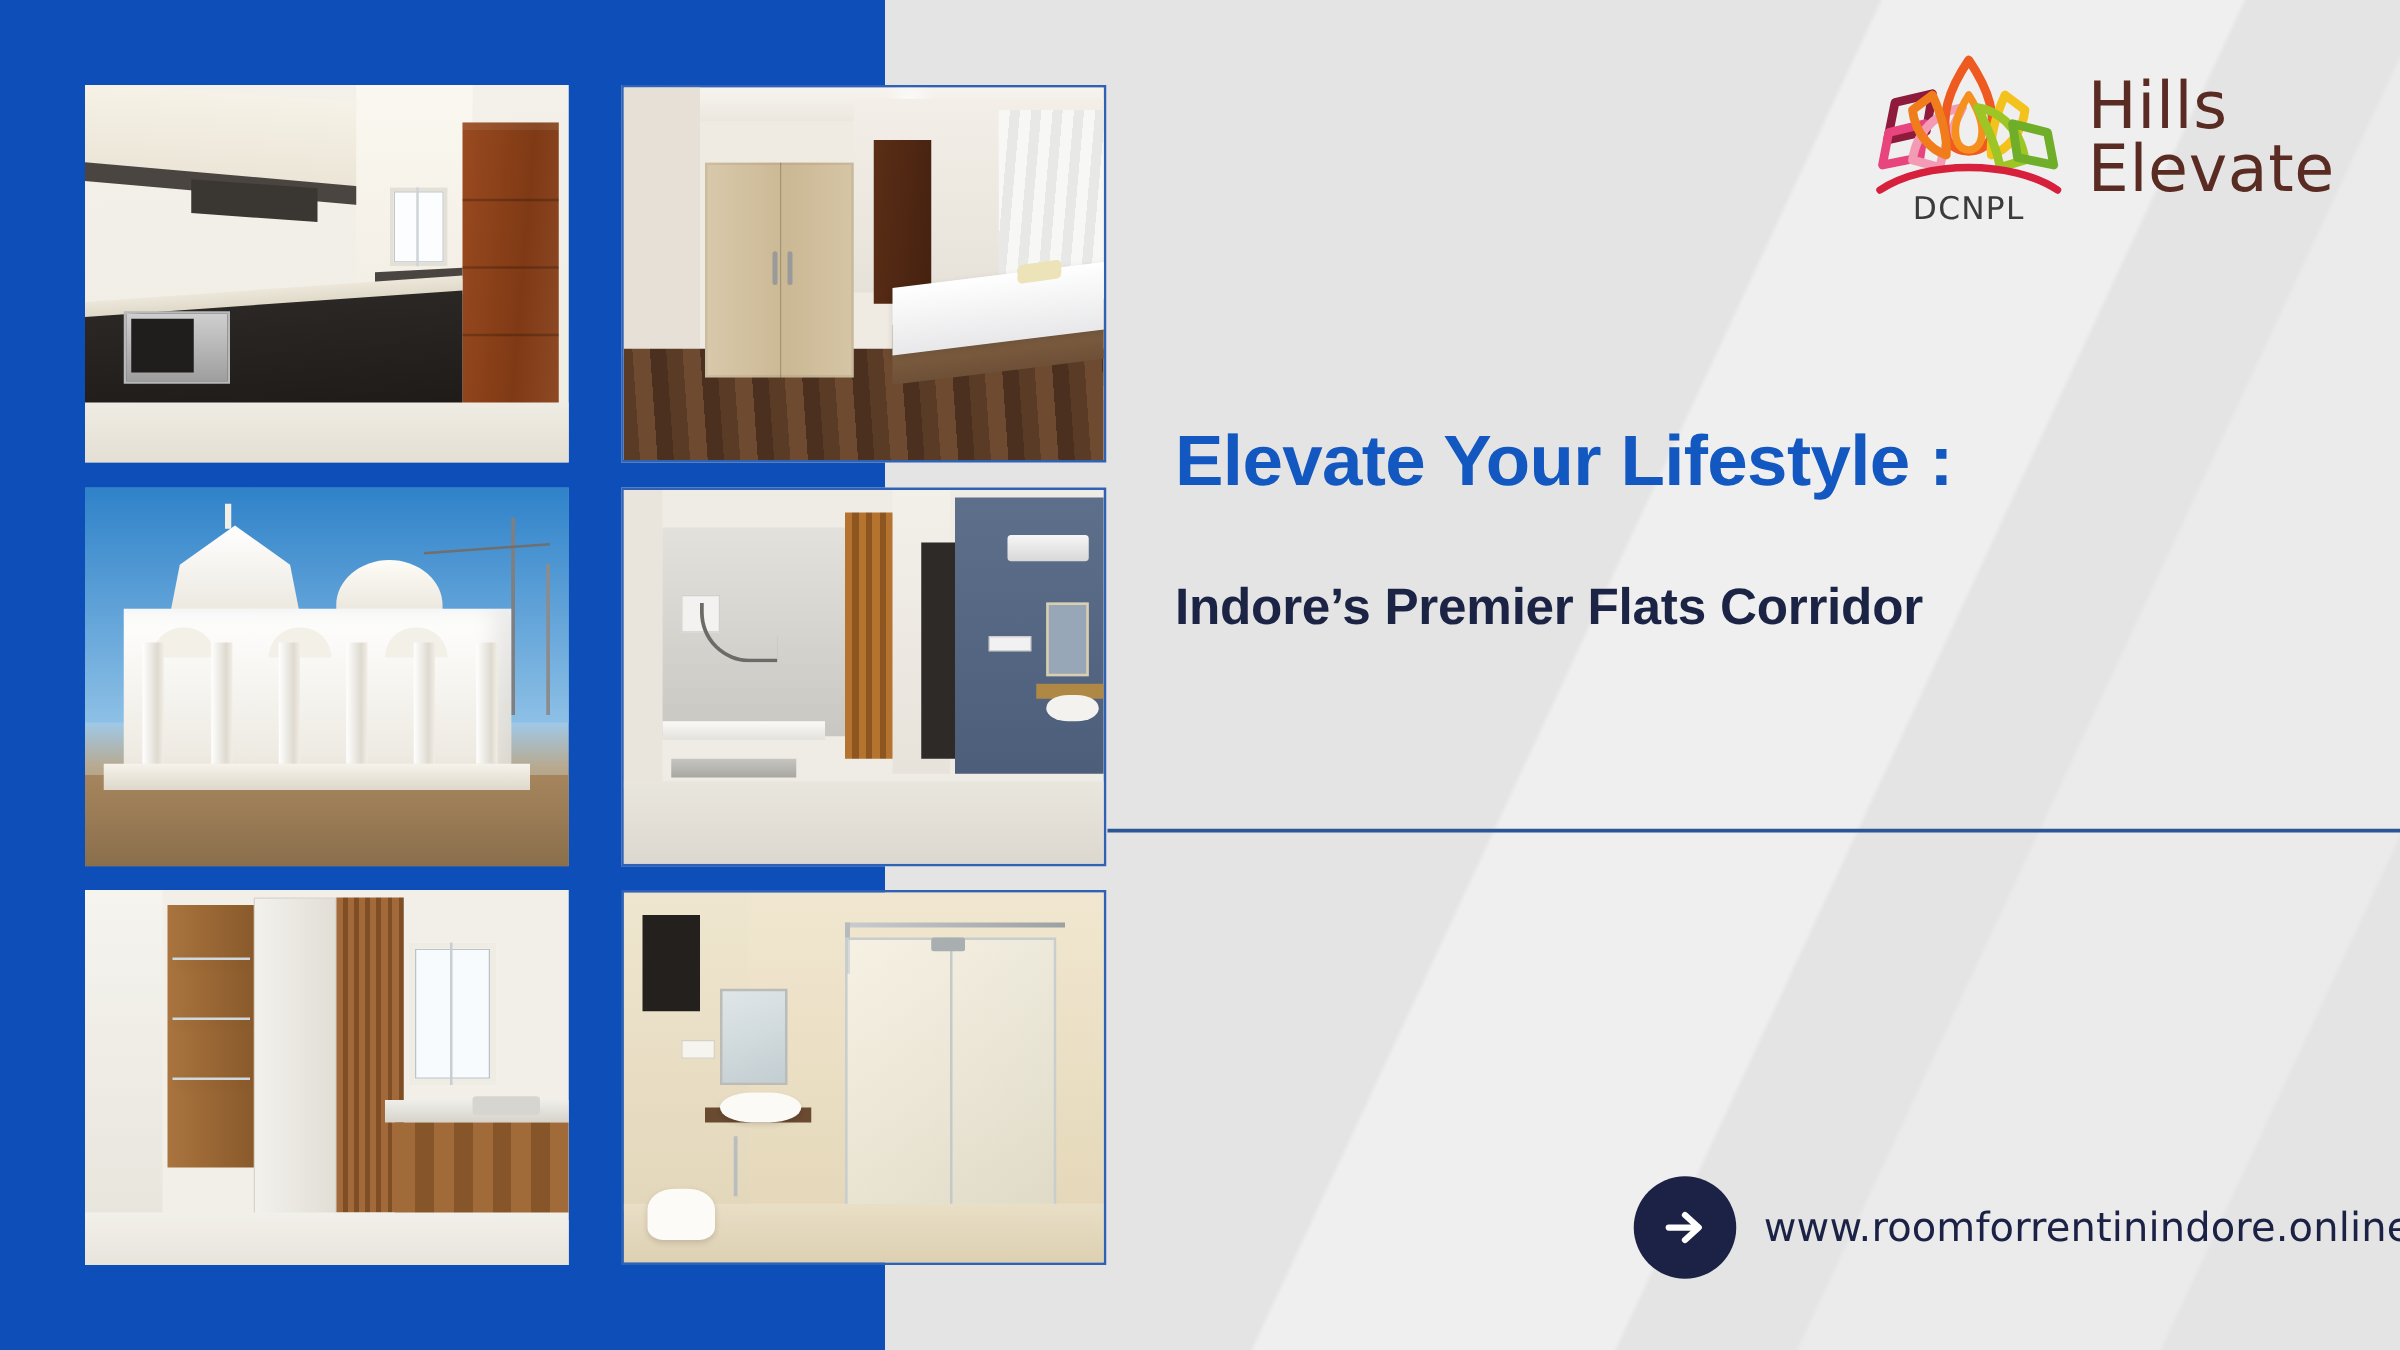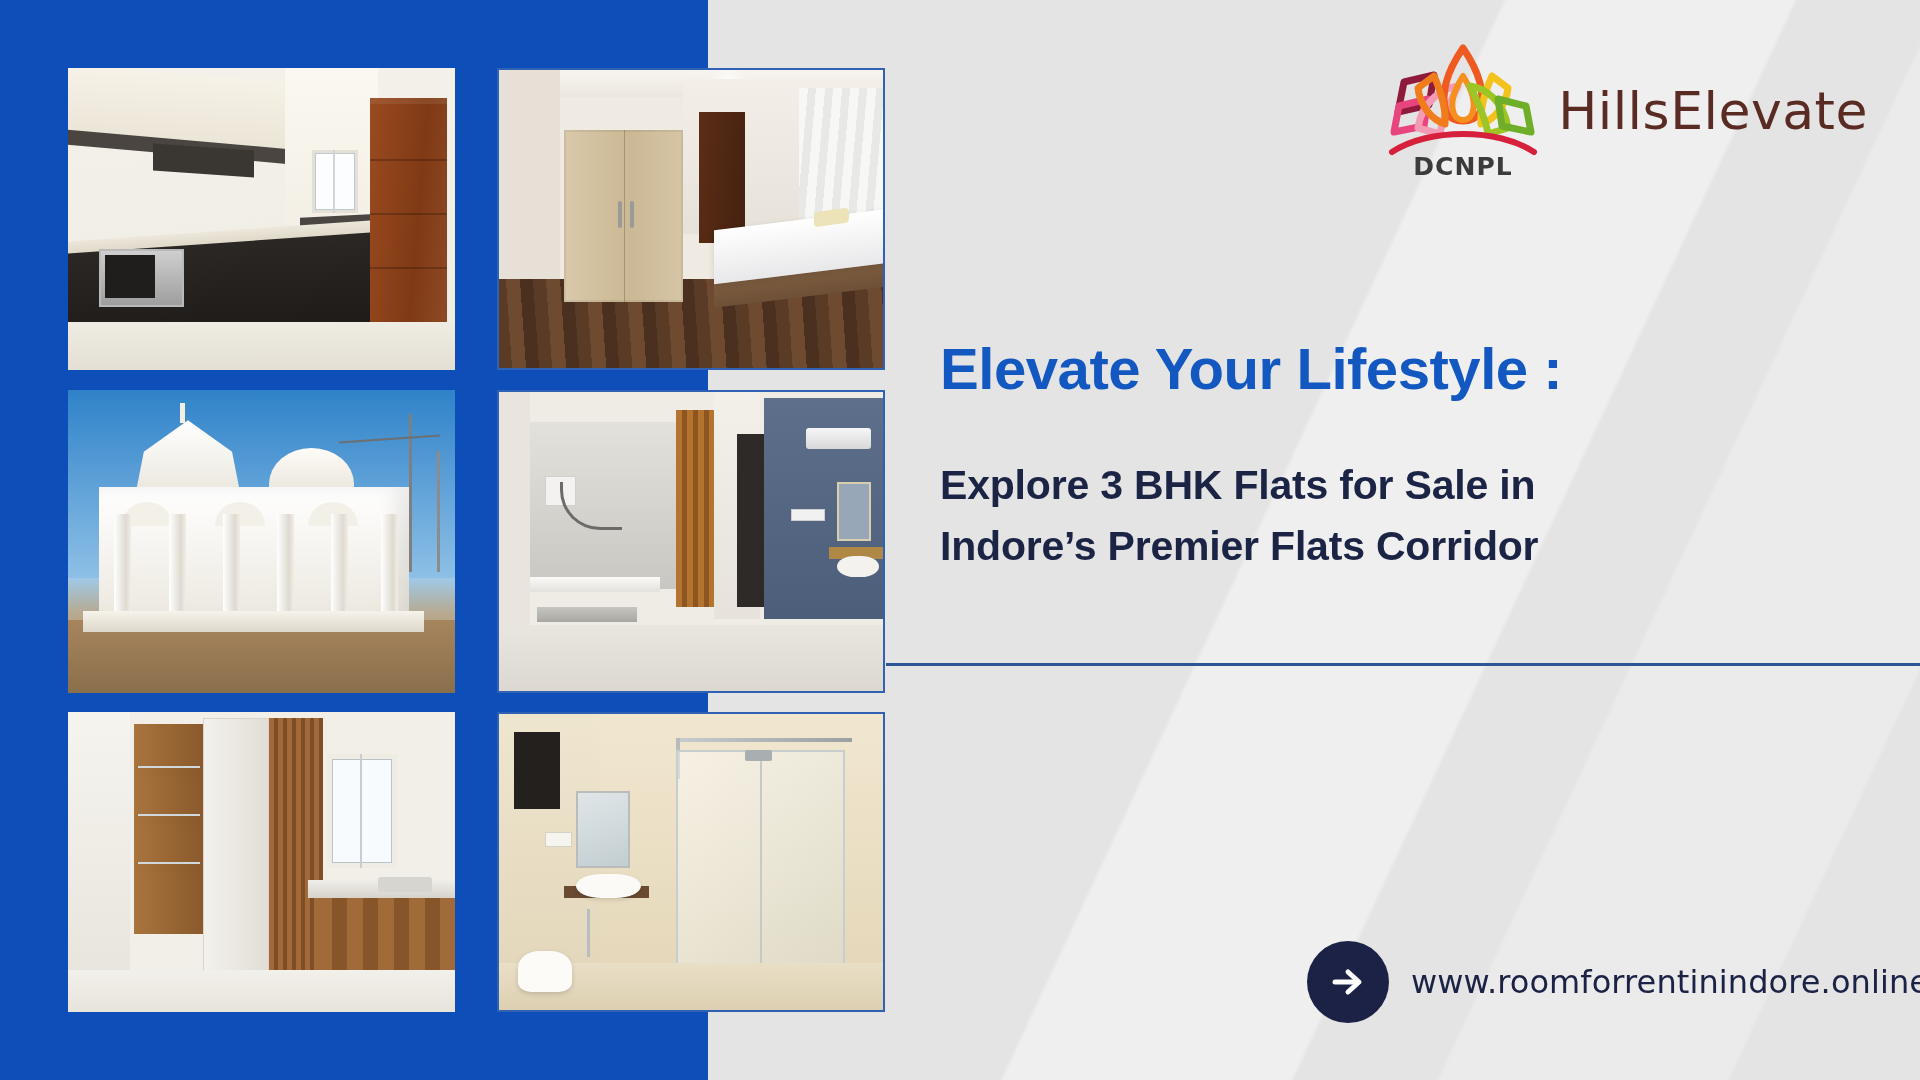--- a/index.html
+++ b/index.html
@@ -233,22 +233,22 @@
     background:#a9aeb1; border-radius:2px; }
   .bt-wc{ position:absolute; left:5%; bottom:6%; width:14%; height:14%;
     background:#fcfbf7; border-radius:40% 40% 24% 24%; box-shadow:0 2px 5px rgba(0,0,0,.15); }
   .bt-floor{ position:absolute; left:0; bottom:0; width:100%; height:16%;
     background:linear-gradient(180deg,#e9dfc6,#ddd0b2); }
   .bt-wallbox{ position:absolute; left:12%; top:40%; width:7%; height:5%;
     background:#f6f4ee; border:1px solid #d6d1c4; }
 
   
   #logo-block{ position:absolute; right:52px; top:36px; display:flex; align-items:center; gap:20px; }
-  #logo-mark{ width:150px; height:150px; position:relative; flex:0 0 auto;font-weight:bold; }
-  #logo-words{ display:flex; line-height:.98; }
+  #logo-mark{ width:150px; height:150px; position:relative; flex:0 0 auto; }
+  #logo-words{ display:flex; flex-direction:column; line-height:.98; }
   .logo-word{ font-family:"DejaVu Sans", sans-serif; font-size:52px; color:#5a2b23; letter-spacing:.5px; }
 
   
   #headline{
     position:absolute; left:940px; top:336px; width:960px;
     font-family:"Liberation Sans", sans-serif;
     font-weight:bold; font-size:57px; letter-spacing:-.5px;
     color:#1358c0; white-space:nowrap;
     transform:scaleX(1.02); transform-origin:left center;
   }
@@ -442,21 +442,20 @@
 
   <div id="logo-words">
     <span class="logo-word">Hills</span>
     <span class="logo-word">Elevate</span>
   </div>
 </div>
 
 <div id="headline">Elevate Your Lifestyle :</div>
 
 <div id="subheading">
-  <div>Explore 3 BHK Flats for Sale in</div>
   <div>Indore’s Premier Flats Corridor</div>
 </div>
 
 <div id="divider"></div>
 
 <div id="url-row">
   <div id="arrow-badge">
     <svg width="40" height="40" viewBox="0 0 40 40" aria-hidden="true">
       <path d="M7 20 H29" stroke="#ffffff" stroke-width="5" stroke-linecap="round"></path>
       <path d="M20 10 L31 20 L20 30" stroke="#ffffff" stroke-width="5" fill="none" stroke-linecap="round" stroke-linejoin="round"></path>

